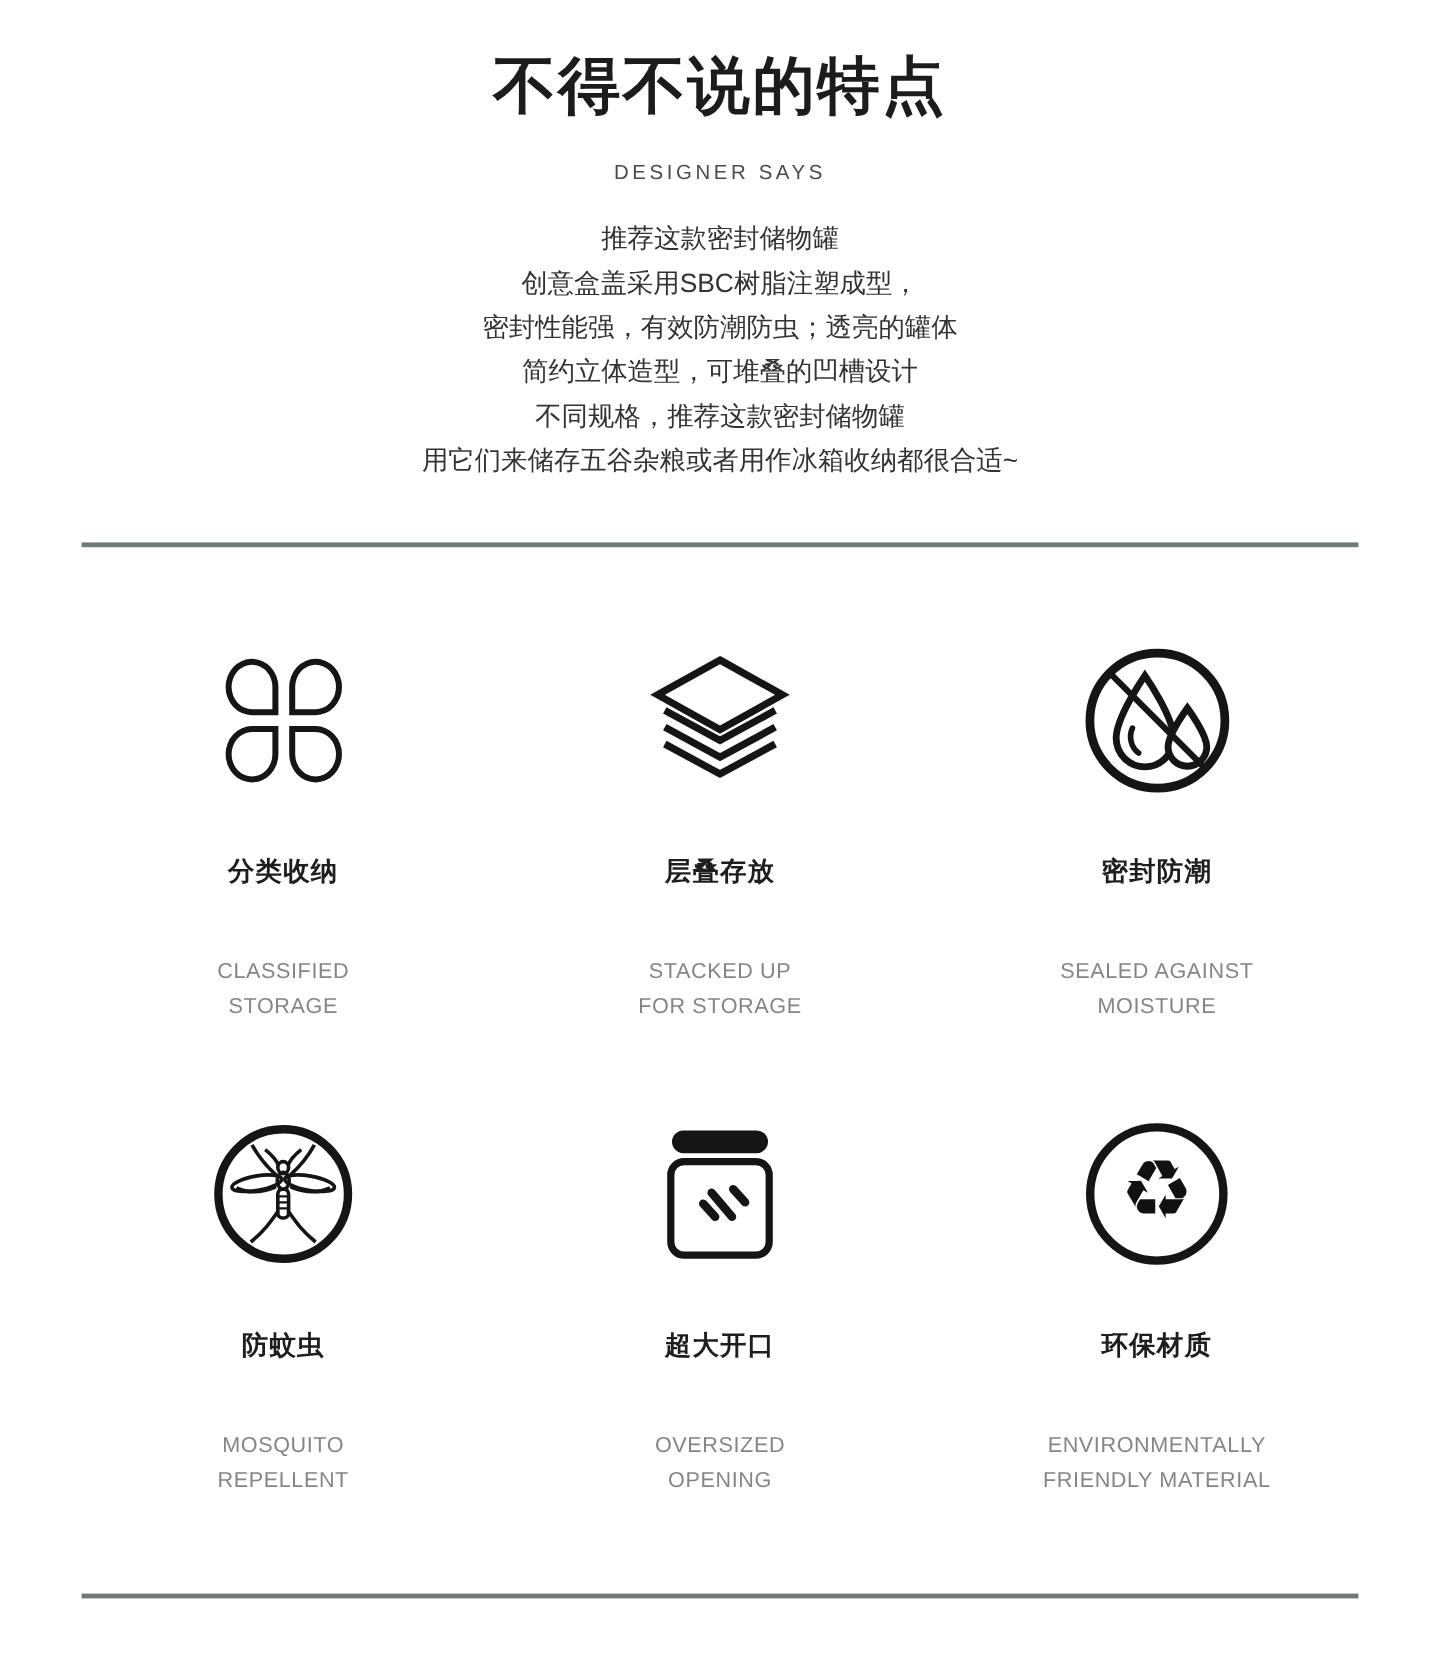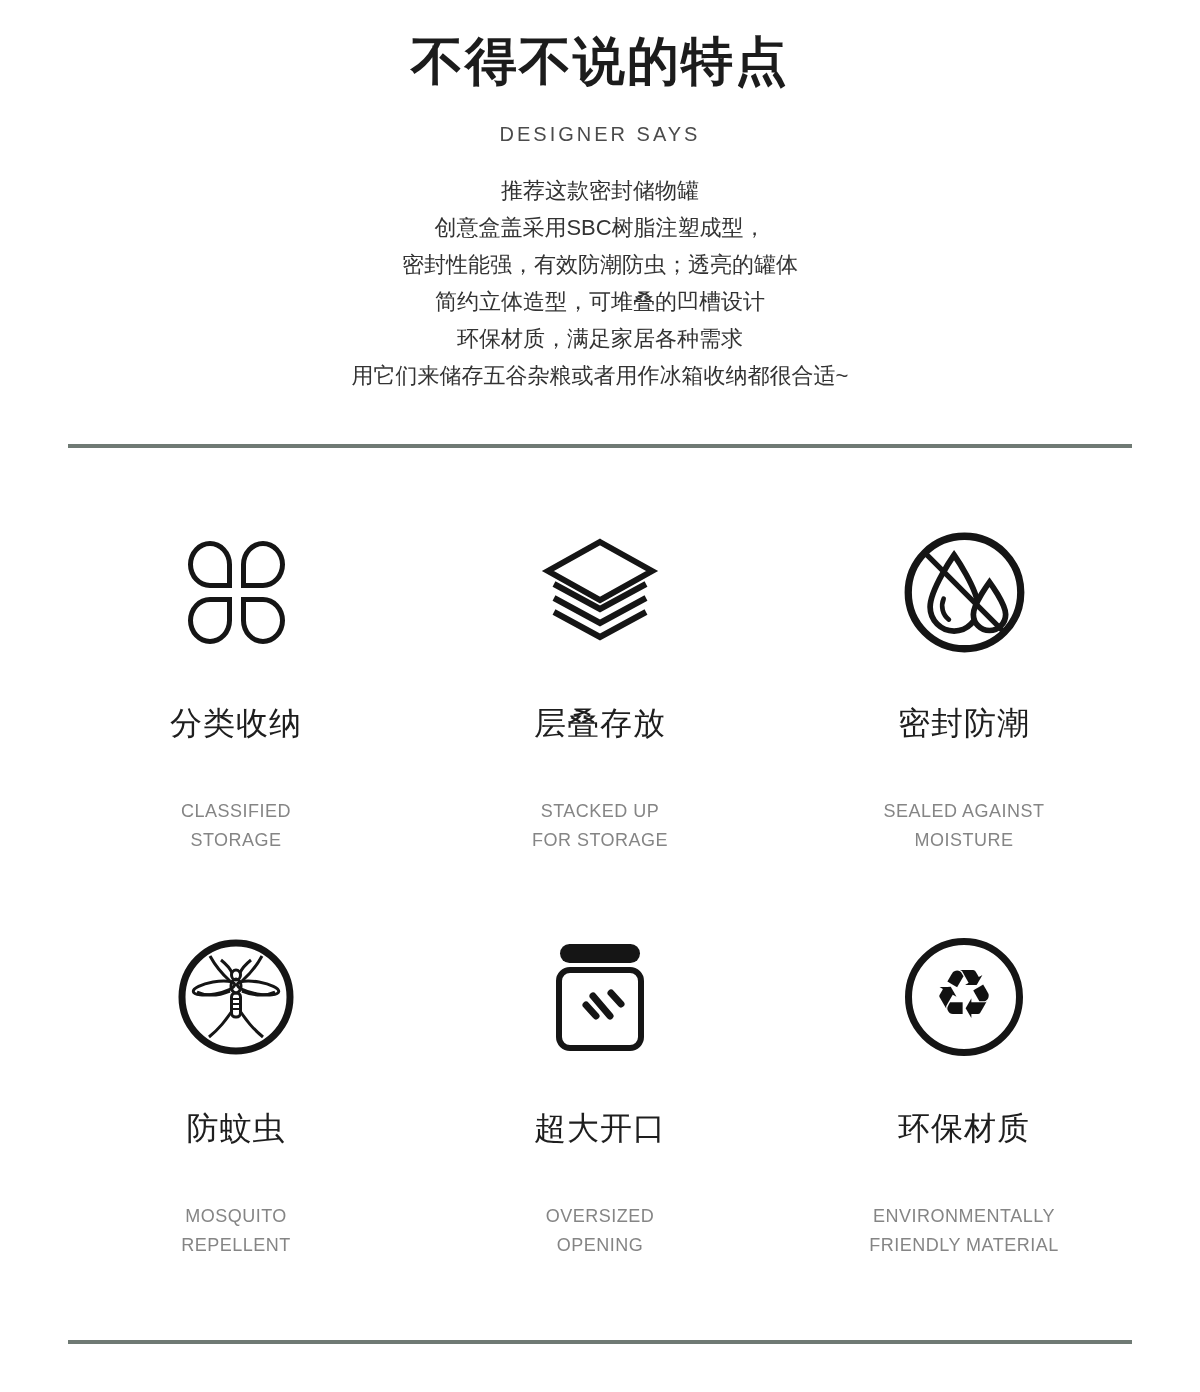--- a/index.html
+++ b/index.html
@@ -3,45 +3,45 @@
 <meta charset="utf-8">
 <style>
   * { margin:0; padding:0; box-sizing:border-box; }
   body { background:#ffffff; }
   .page {
     width:1200px; height:1392px; background:#ffffff; overflow:hidden;
     font-family:"Liberation Sans","DejaVu Sans",sans-serif;
     color:#1f1f1f;
   }
   .title {
-    padding-top:34px; text-align:center;
+    padding-top:45px; text-align:center;
     font-size:52px; font-weight:700; color:#1c1c1c; letter-spacing:2px;
     line-height:1.05;
   }
   .subtitle {
     margin-top:34px; text-align:center;
-    font-size:20px; color:#4b4b4b; letter-spacing:3px;
+    font-size:17px; color:#4b4b4b; letter-spacing:3px;
   }
   .desc {
     margin-top:26px; text-align:center;
     font-size:22px; color:#333333; line-height:37px;
   }
   .divider {
     width:1064px; height:4px; margin:0 auto; background:#6f7a74;
   }
   .divider.top { margin-top:50px; }
   .divider.bottom { margin-top:80px; }
   .features {
     width:1092px; margin:72px auto 0;
     display:grid; grid-template-columns:repeat(3,1fr); row-gap:70px;
   }
   .feature { display:flex; flex-direction:column; align-items:center; }
   .icon-box { height:145px; display:flex; align-items:center; justify-content:center; }
   .feature-title {
-    margin-top:42px; font-size:32px; font-weight:400; color:#1e1e1e;
+    margin-top:42px; font-size:22px; font-weight:700; color:#1e1e1e;
     letter-spacing:1px; line-height:1;
   }
   .feature-caption {
     margin-top:58px; text-align:center;
     font-size:18px; color:#858585; line-height:29px; letter-spacing:0.5px;
   }
   
   .clover { display:grid; grid-template-columns:44px 44px; grid-template-rows:47px 47px; gap:9px; }
   .petal { border:5px solid #151515; background:#fff; }
   .petal.tl { border-radius:50% 50% 0 50%; }
@@ -63,21 +63,21 @@
 <div class="page">
 
   <div class="title">不得不说的特点</div>
   <div class="subtitle">DESIGNER SAYS</div>
 
   <div class="desc">
     <div>推荐这款密封储物罐</div>
     <div>创意盒盖采用SBC树脂注塑成型，</div>
     <div>密封性能强，有效防潮防虫；透亮的罐体</div>
     <div>简约立体造型，可堆叠的凹槽设计</div>
-    <div>环保材质，满足家居各种需求</div>
+    <div>不同规格，推荐这款密封储物罐</div>
     <div>用它们来储存五谷杂粮或者用作冰箱收纳都很合适~</div>
   </div>
 
   <div class="divider top"></div>
 
   <div class="features">
 
     <div class="feature">
       <div class="icon-box">
         <div class="clover">

